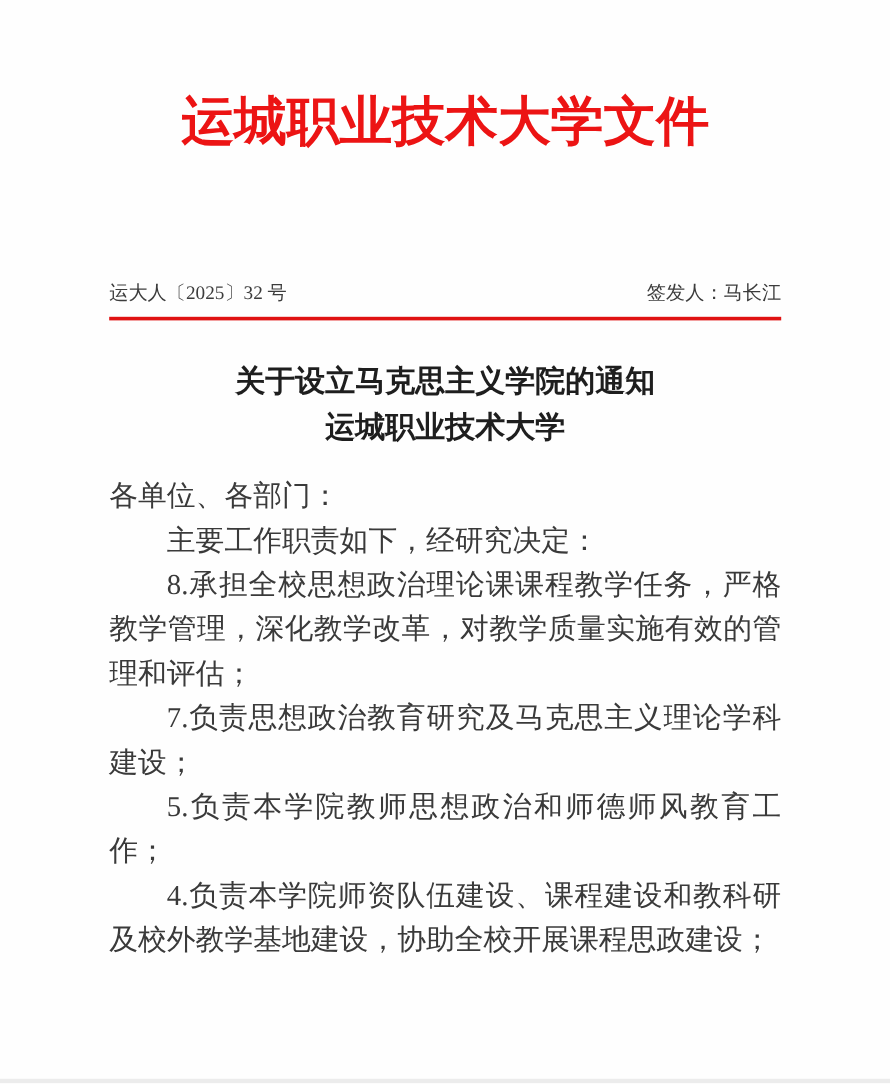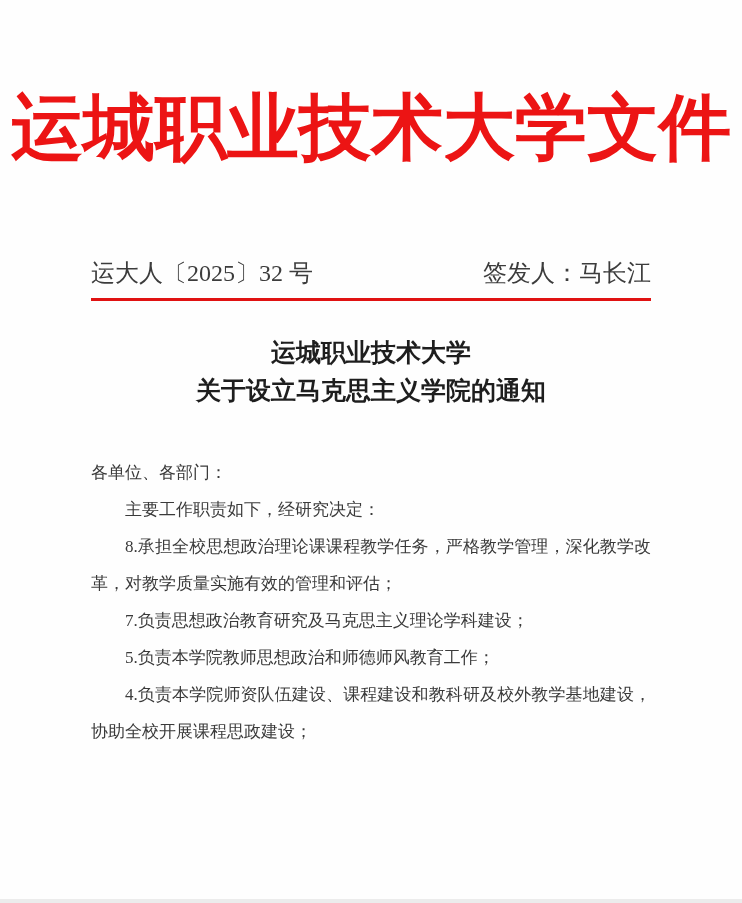--- a/index.html
+++ b/index.html
@@ -11,60 +11,60 @@
     position: relative;
     width: 742px;
     height: 903px;
     margin: 0 auto;
     background: #fefefe;
     overflow: hidden;
     font-family: "Liberation Serif", "DejaVu Serif", serif;
   }
   
   .banner {
-    margin-top: 95px;
+    margin-top: 72px;
     text-align: center;
-    font-family: Liberation Serif, serif;
+    font-family: Liberation Mono, monospace;
     font-weight: 700;
-    font-size: 72px;
+    font-size: 44px;
     line-height: 66px;
     letter-spacing: 0px;
     color: #ec1414;
     white-space: nowrap;
   }
   
   .doc-info {
     width: 560px;
     margin: 96px auto 0 auto;
     display: flex;
     justify-content: space-between;
     align-items: baseline;
-    font-size: 24px;
+    font-size: 16px;
     color: #3c3c3c;
   }
   .red-rule {
     width: 560px;
     height: 3px;
     margin: 9px auto 0 auto;
     background: #e01212;
   }
   
   .doc-title {
     margin-top: 33px;
     text-align: center;
     font-weight: 700;
     font-size: 25px;
     line-height: 38px;
     color: #1e1e1e;
   }
   
   .doc-body {
     width: 560px;
-    margin: 44px auto 0 auto;
-    font-size: 17px;
+    margin: 20px auto 0 auto;
+    font-size: 24px;
     line-height: 37px;
     color: #3a3a3a;
     text-align: justify;
   }
   .doc-body p {
     margin: 0;
   }
   .doc-body p.indent {
     text-indent: 2em;
   }
@@ -86,22 +86,22 @@
   <div class="banner">运城职业技术大学文件</div>
 
   <div class="doc-info">
     <span>运大人〔2025〕32 号</span>
     <span>签发人：马长江</span>
   </div>
 
   <div class="red-rule"></div>
 
   <div class="doc-title">
+    <div>关于设立马克思主义学院的通知</div>
     <div>运城职业技术大学</div>
-    <div>关于设立马克思主义学院的通知</div>
   </div>
 
   <div class="doc-body">
     <p>各单位、各部门：</p>
     <p class="indent">主要工作职责如下，经研究决定：</p>
     <p class="indent">8.承担全校思想政治理论课课程教学任务，严格教学管理，深化教学改革，对教学质量实施有效的管理和评估；</p>
     <p class="indent">7.负责思想政治教育研究及马克思主义理论学科建设；</p>
     <p class="indent">5.负责本学院教师思想政治和师德师风教育工作；</p>
     <p class="indent">4.负责本学院师资队伍建设、课程建设和教科研及校外教学基地建设，协助全校开展课程思政建设；</p>
   </div>

